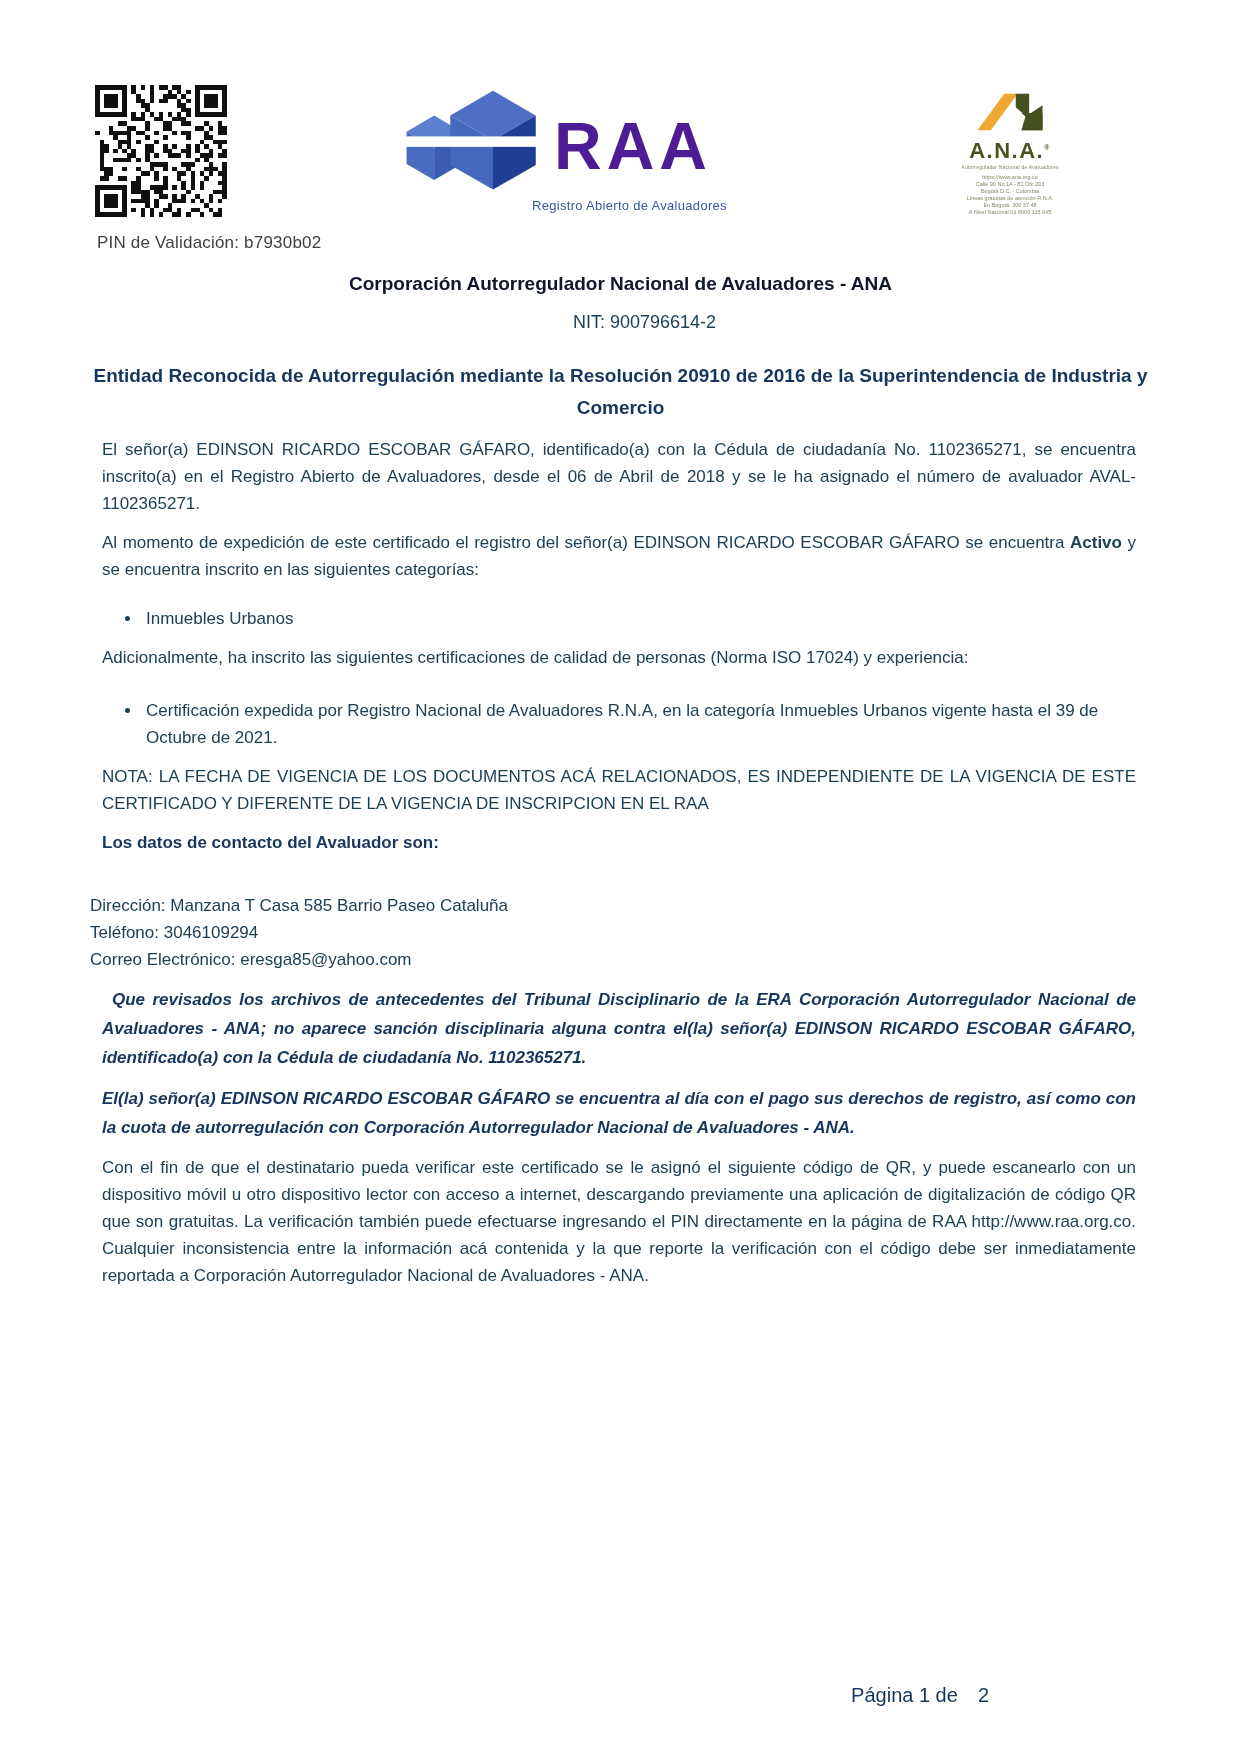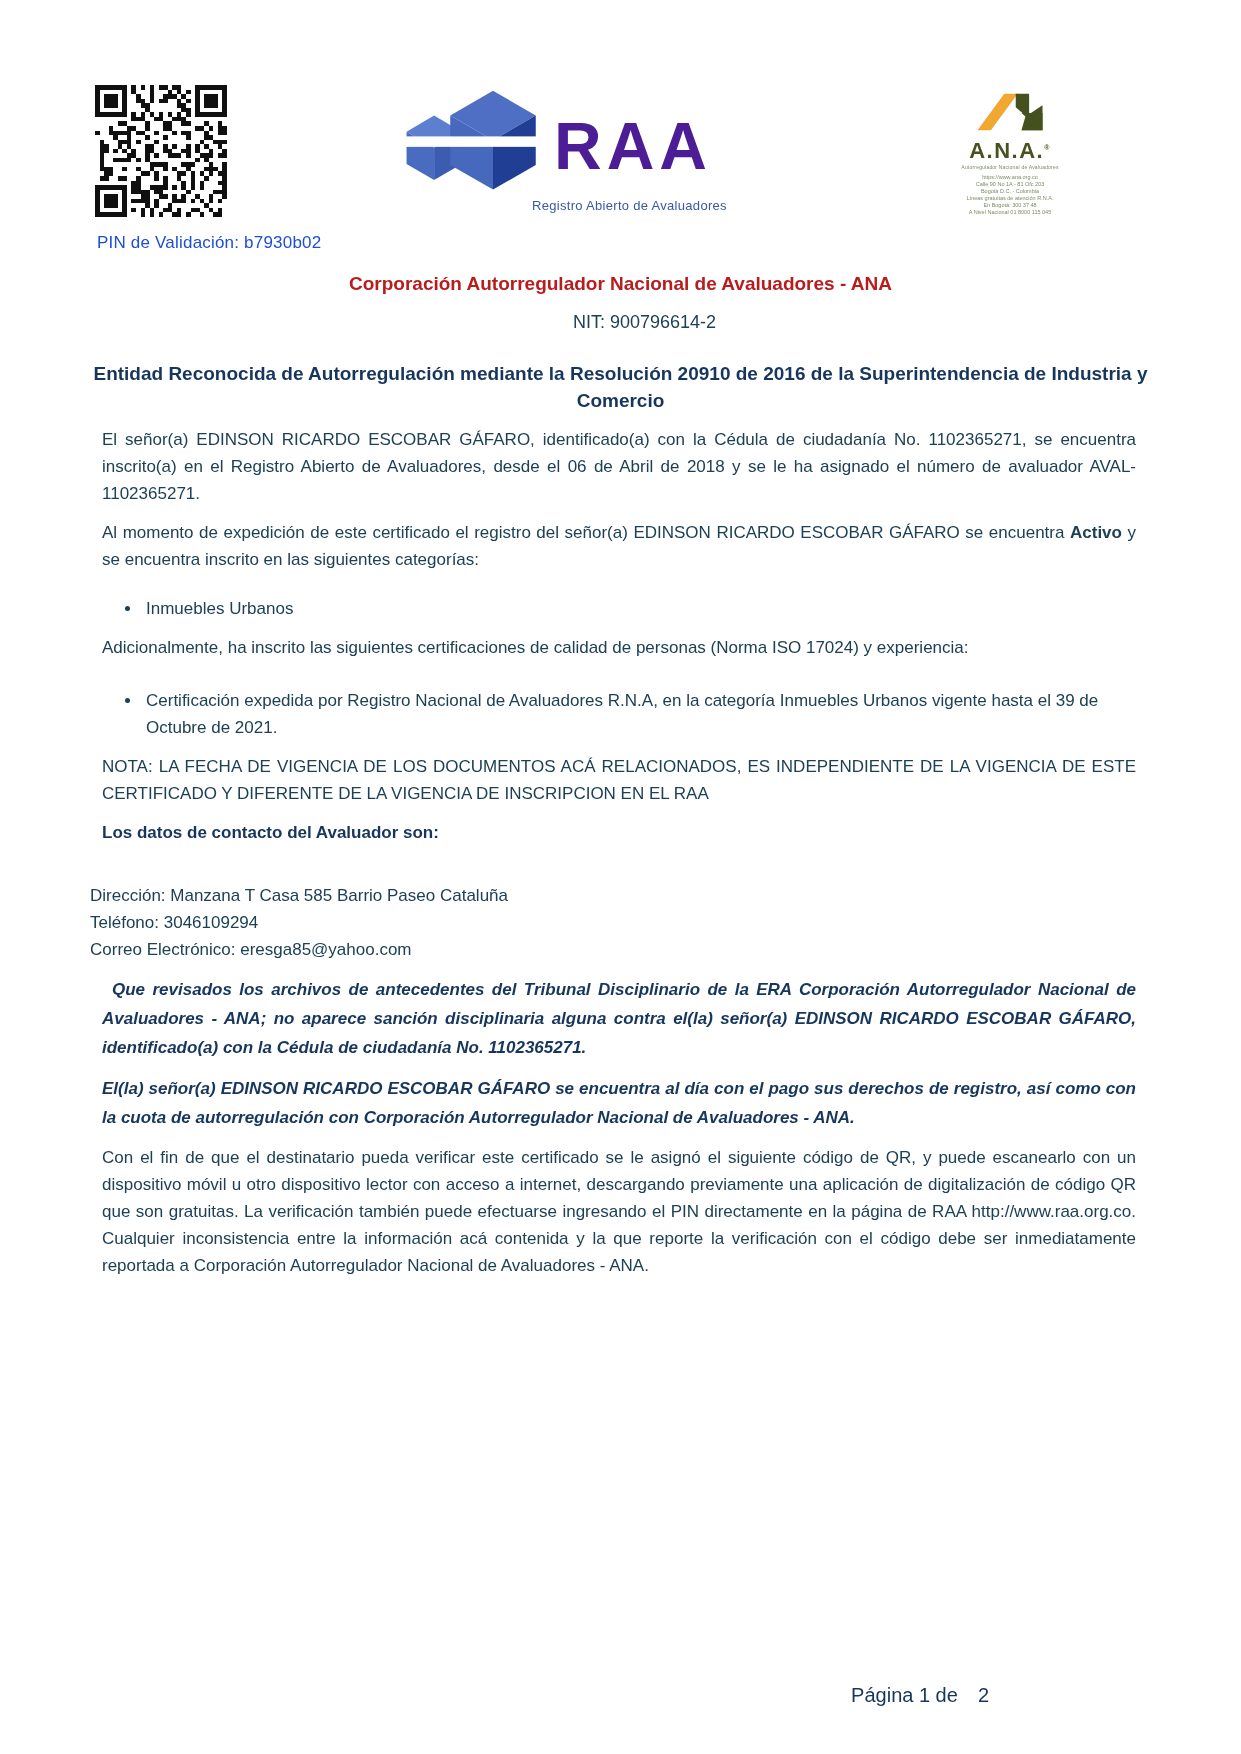--- a/index.html
+++ b/index.html
@@ -3,35 +3,35 @@
 <meta charset="utf-8">
 <style>
   html,body{margin:0;padding:0;background:#e8e8e8;}
   .page{
     width:1241px;height:1754px;position:relative;background:#ffffff;
     font-family:"Liberation Sans", sans-serif;color:#1d4055;margin:0 auto;
     overflow:hidden;
   }
   
   .qr{position:absolute;left:95px;top:85px;width:132px;height:132px;}
-  .pin{position:absolute;left:97px;top:233px;font-size:17px;color:#1d4ed8;letter-spacing:.2px;}
+  .pin{position:absolute;left:97px;top:233px;font-size:17px;color:#404040;letter-spacing:.2px;}
   .raa-logo{position:absolute;left:398px;top:84px;width:345px;}
   .raa-row{display:flex;align-items:center;}
   .raa-acronym{font-size:66px;font-weight:bold;color:#4c1d95;letter-spacing:5px;line-height:1;margin-left:4px;}
   .raa-subtitle{font-size:13px;font-weight:normal;color:#3a57a8;text-align:center;margin-top:-10px;margin-left:118px;letter-spacing:.3px;}
   .ana-logo{position:absolute;left:946px;top:90px;width:128px;text-align:center;}
   .ana-acronym{font-size:22px;font-weight:bold;color:#47521f;letter-spacing:1.5px;line-height:1;margin-top:2px;}
   .ana-reg{font-size:7px;vertical-align:super;}
   .ana-tagline{font-size:5px;color:#7c8b63;margin-top:2px;letter-spacing:.2px;}
   .ana-lines{font-size:5.5px;color:#7c8b63;line-height:7px;margin-top:4px;}
   
   .main{padding-top:272px;}
-  .org-title{text-align:center;font-size:19px;font-weight:bold;color:#b91c1c;line-height:24px;}
+  .org-title{text-align:center;font-size:19px;font-weight:bold;color:#0f172a;line-height:24px;}
   .nit{text-align:center;font-size:18px;color:#1d4055;margin-top:14px;line-height:24px;padding-left:48px;}
-  .recognition{text-align:center;font-size:19px;font-weight:bold;color:#17365d;margin:26px 90px 0 90px;line-height:27px;}
+  .recognition{text-align:center;font-size:19px;font-weight:bold;color:#17365d;margin:26px 90px 0 90px;line-height:32px;}
   
   .content{margin:0 93px 0 90px;font-size:17px;line-height:27px;}
   .content p{margin:12px;}
   .p-just{text-align:justify;}
   .p1{margin-top:82px;}
   .p2{margin-top:30px;}
   ul.cats{margin:22px 0 0 0;padding-left:52px;}
   ul.cats li{margin:0;padding-left:4px;}
   .p3{margin-top:28px;}
   ul.certs{margin:26px 0 0 0;padding-left:52px;}

